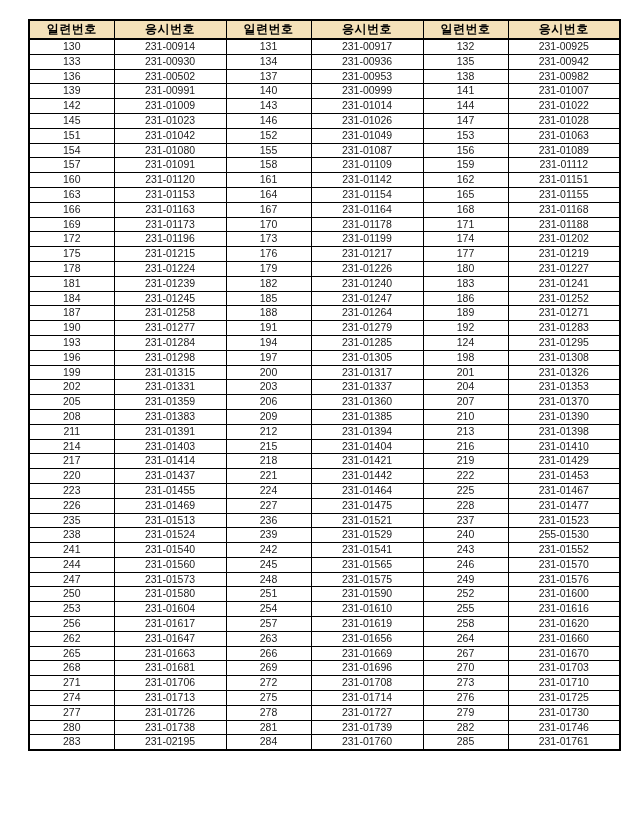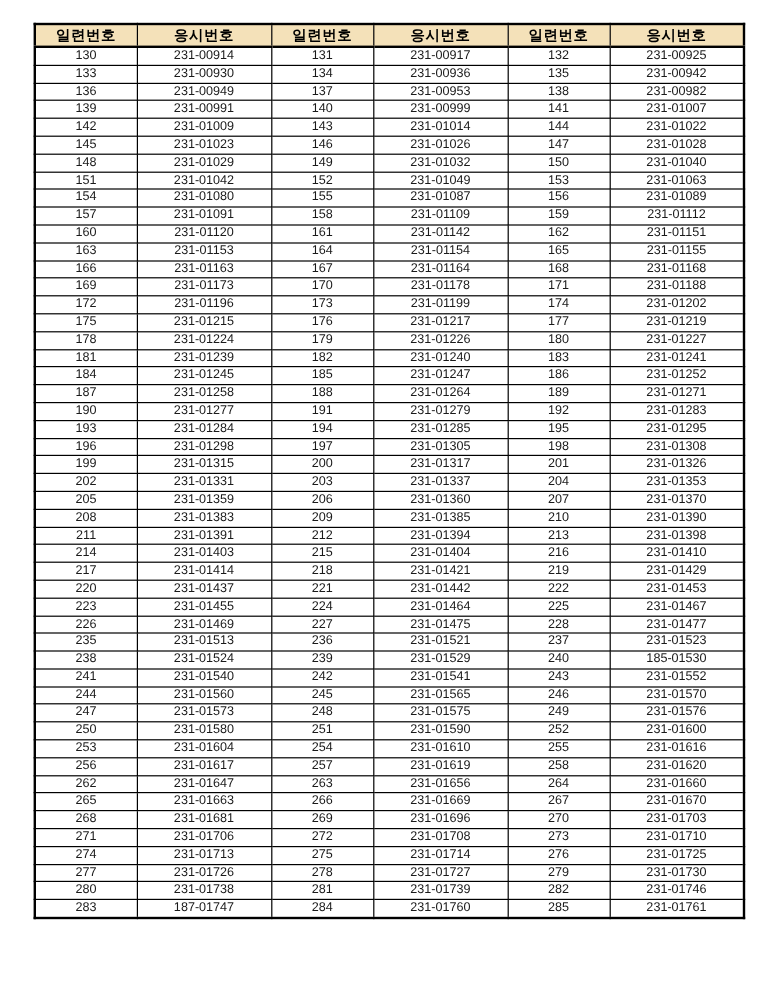--- a/index.html
+++ b/index.html
@@ -86,21 +86,21 @@
         <tr>
           <td>133</td>
           <td>231-00930</td>
           <td>134</td>
           <td>231-00936</td>
           <td>135</td>
           <td>231-00942</td>
         </tr>
         <tr>
           <td>136</td>
-          <td>231-00949</td>
+          <td>231-00502</td>
           <td>137</td>
           <td>231-00953</td>
           <td>138</td>
           <td>231-00982</td>
         </tr>
         <tr>
           <td>139</td>
           <td>231-00991</td>
           <td>140</td>
           <td>231-00999</td>
@@ -117,28 +117,20 @@
         </tr>
         <tr>
           <td>145</td>
           <td>231-01023</td>
           <td>146</td>
           <td>231-01026</td>
           <td>147</td>
           <td>231-01028</td>
         </tr>
         <tr>
-          <td>148</td>
-          <td>231-01029</td>
-          <td>149</td>
-          <td>231-01032</td>
-          <td>150</td>
-          <td>231-01040</td>
-        </tr>
-        <tr>
           <td>151</td>
           <td>231-01042</td>
           <td>152</td>
           <td>231-01049</td>
           <td>153</td>
           <td>231-01063</td>
         </tr>
         <tr>
           <td>154</td>
           <td>231-01080</td>
@@ -241,21 +233,21 @@
           <td>191</td>
           <td>231-01279</td>
           <td>192</td>
           <td>231-01283</td>
         </tr>
         <tr>
           <td>193</td>
           <td>231-01284</td>
           <td>194</td>
           <td>231-01285</td>
-          <td>195</td>
+          <td>124</td>
           <td>231-01295</td>
         </tr>
         <tr>
           <td>196</td>
           <td>231-01298</td>
           <td>197</td>
           <td>231-01305</td>
           <td>198</td>
           <td>231-01308</td>
         </tr>
@@ -346,21 +338,21 @@
           <td>231-01521</td>
           <td>237</td>
           <td>231-01523</td>
         </tr>
         <tr>
           <td>238</td>
           <td>231-01524</td>
           <td>239</td>
           <td>231-01529</td>
           <td>240</td>
-          <td>185-01530</td>
+          <td>255-01530</td>
         </tr>
         <tr>
           <td>241</td>
           <td>231-01540</td>
           <td>242</td>
           <td>231-01541</td>
           <td>243</td>
           <td>231-01552</td>
         </tr>
         <tr>
@@ -454,21 +446,21 @@
         <tr>
           <td>280</td>
           <td>231-01738</td>
           <td>281</td>
           <td>231-01739</td>
           <td>282</td>
           <td>231-01746</td>
         </tr>
         <tr>
           <td>283</td>
-          <td>187-01747</td>
+          <td>231-02195</td>
           <td>284</td>
           <td>231-01760</td>
           <td>285</td>
           <td>231-01761</td>
         </tr>
       </tbody>
   </table>
 </div>
 
 </body></html>

